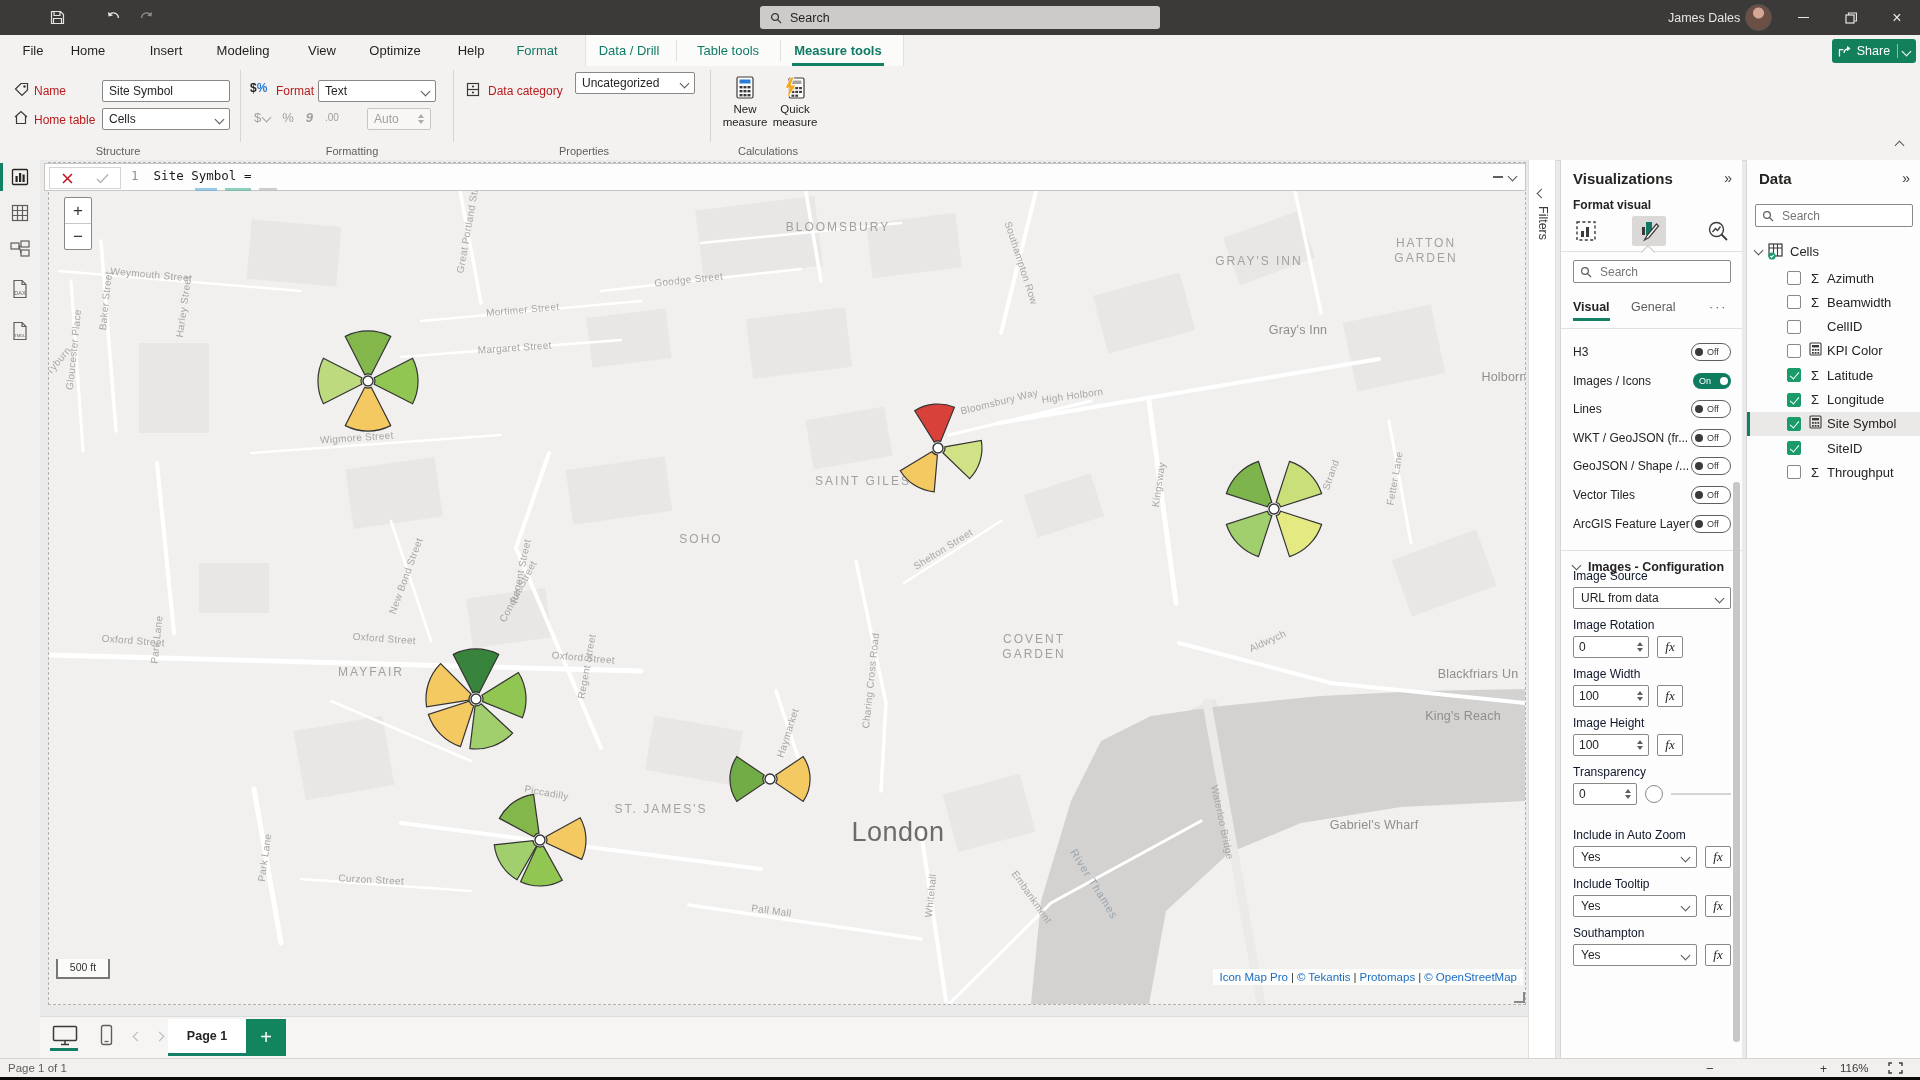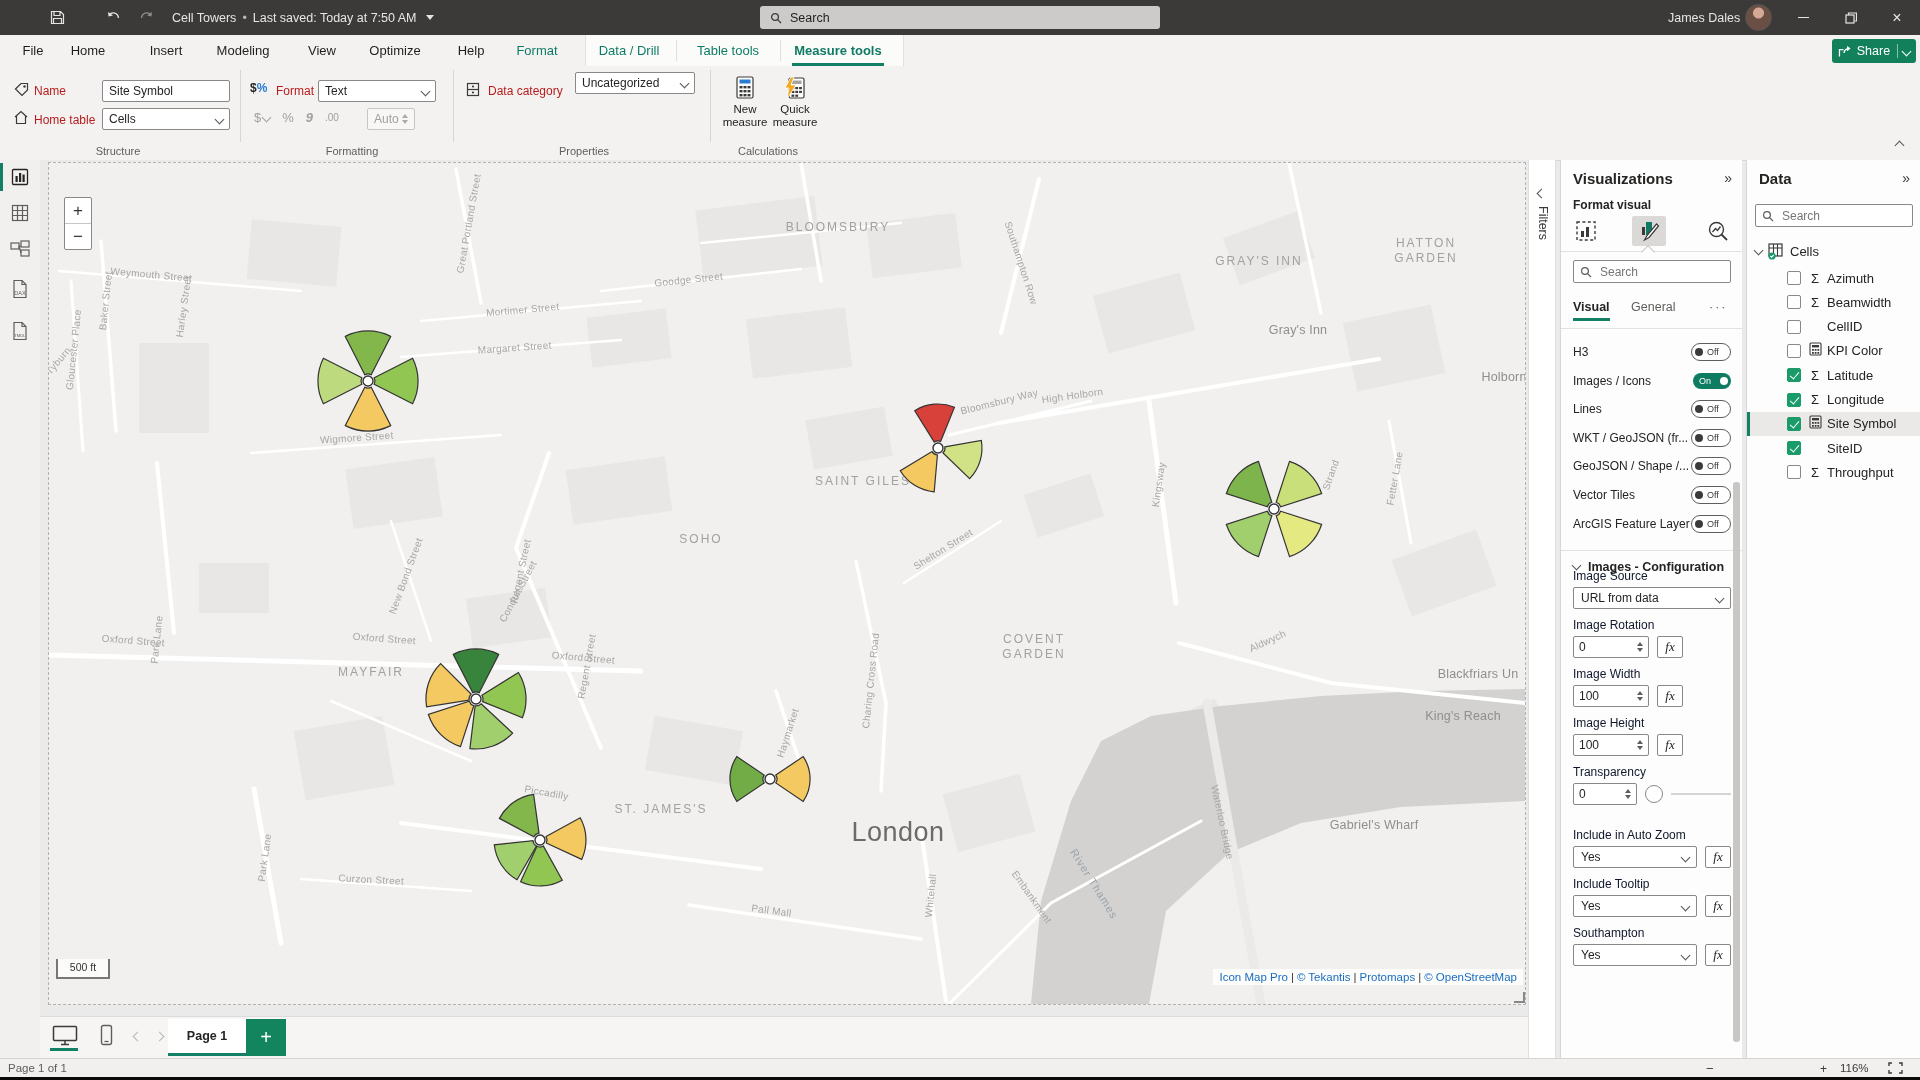--- a/index.html
+++ b/index.html
@@ -126,26 +126,20 @@
           <path d="M3 5 C6 1.5,12 2.5,12.5 8" fill="none" stroke="#e6e4e2" stroke-width="1.4"></path>
           <path d="M2 2 L2.6 6.6 L7 5.4 Z" fill="#e6e4e2"></path>
         </svg>
     </div>
     <div class="tb-item" style="left:138px;">
       <svg width="16" height="15" viewBox="0 0 16 15">
           <path d="M13 5 C10 1.5,4 2.5,3.5 8" fill="none" stroke="#8f8d8b" stroke-width="1.4"></path>
           <path d="M14 2 L13.4 6.6 L9 5.4 Z" fill="#8f8d8b"></path>
         </svg>
     </div>
-    <div class="tb-item" style="left:172px;gap:6px;">
-      <span>Cell Towers</span>
-      <span style="color:#b8b6b4">•</span>
-      <span>Last saved: Today at 7:50 AM</span>
-      <span style="width:0;height:0;border-left:4px solid transparent;border-right:4px solid transparent;border-top:5px solid #e6e4e2;margin-left:3px;"></span>
-    </div>
     <div class="abs" id="search-pill">
       <svg width="12" height="12" viewBox="0 0 12 12" style="margin:0 8px 0 10px;">
           <circle cx="5" cy="5" r="3.4" fill="none" stroke="#3b3a39" stroke-width="1.3"></circle>
           <line x1="7.6" y1="7.6" x2="11" y2="11" stroke="#3b3a39" stroke-width="1.3"></line>
         </svg>
       <span>Search</span>
     </div>
     <div class="tb-item" style="left:1668px;">
         <span>James Dales</span>
       </div>
@@ -219,21 +213,21 @@
     <div class="rb-input" style="left:318px;top:14px;width:118px;justify-content:space-between;">
         <span>Text</span>
         <span class="chev"></span>
       </div>
     <div class="abs dim" style="left:254px;top:44px;font-size:13px;display:flex;gap:12px;align-items:center;">
       <span id="num-ic-0" style="display:flex;align-items:center;gap:2px;">$<span class="chev" style="opacity: 0.5;"></span></span>
         <span id="num-ic-1">%</span>
         <span id="num-ic-2" style="font-style:italic;font-weight:bold;">9</span>
         <span id="num-ic-3" style="font-size:10px;">.00</span>
     </div>
-    <div class="rb-input dim" style="left:367px;top:42px;width:48px;justify-content:space-between;background:#f8f7f6;border-color:#c8c6c4;text-align:right;">
+    <div class="rb-input dim" style="left:367px;top:42px;width:64px;justify-content:space-between;background:#f8f7f6;border-color:#c8c6c4;text-align:right;">
       <span>Auto</span>
       <span class="spin-arrows">
           <span class="tri-up" style="opacity:.5;"></span>
           <span class="tri-down" style="opacity:.5;"></span>
         </span>
     </div>
     <div class="rb-sep" style="left:453px;"></div>
 
     <svg class="abs" style="left:466px;top:16px;" width="14" height="15" viewBox="0 0 14 15">
         <rect x="1.5" y="1.5" width="11" height="12" fill="none" stroke="#3b3a39" stroke-width="1.2"></rect>
@@ -493,20 +487,36 @@
       <div id="map-zoom">
         <div class="mz-btn" style="border-bottom:1px solid #c8c6c4;">+</div>
         <div class="mz-btn">−</div>
       </div>
       <div id="map-scale">500 ft</div>
       <div id="map-attribution"><span class="lnk">Icon Map Pro</span><span class="sep">|</span><span class="lnk">© Tekantis</span><span class="sep">|</span><span class="lnk">Protomaps</span><span class="sep">|</span><span class="lnk">© OpenStreetMap</span></div>
       <div id="visual-grip"></div>
     </div>
   </div>
 
+  <div class="abs" id="formulabar">
+    <div id="fb-buttons">
+      <svg width="11" height="11" viewBox="0 0 11 11">
+          <path d="M1 1 L10 10 M10 1 L1 10" stroke="#c50f1f" stroke-width="1.5"></path>
+        </svg>
+      <svg width="13" height="11" viewBox="0 0 13 11">
+          <path d="M1 6 L4.5 9.5 L12 1.5" fill="none" stroke="#b8b5b2" stroke-width="1.5"></path>
+        </svg>
+    </div>
+    <div id="fb-text"><span style="color:#8a9199;">1</span>  <span style="color:#1b1a19;">Site Symbol =</span></div>
+    <span style="position:absolute;left:150px;top:24px;width:22px;height:3px;background:#6fb1d9;opacity:.7;"></span>
+    <span style="position:absolute;left:180px;top:24px;width:26px;height:3px;background:#5fb8a5;opacity:.7;"></span>
+    <span style="position:absolute;left:214px;top:24px;width:18px;height:3px;background:#c0c0c0;opacity:.8;"></span>
+    <span class="abs" style="left:1448px;top:12px;width:10px;height:1.5px;background:#605e5c;"></span>
+    <span class="abs chev" style="left:1464px;top:9px;"></span>
+  </div>
 
   <div class="abs" id="filters-strip">
     <span class="abs chev left" style="left:9px;top:30px;"></span>
     <div id="filters-label">Filters</div>
   </div>
 
   <div class="abs pane" id="viz-pane">
     <div class="pane-title">Visualizations</div>
     <div class="pane-collapse">»</div>
     <div class="abs" style="left:12px;top:38px;font-size:12px;font-weight:bold;">Format visual</div>

